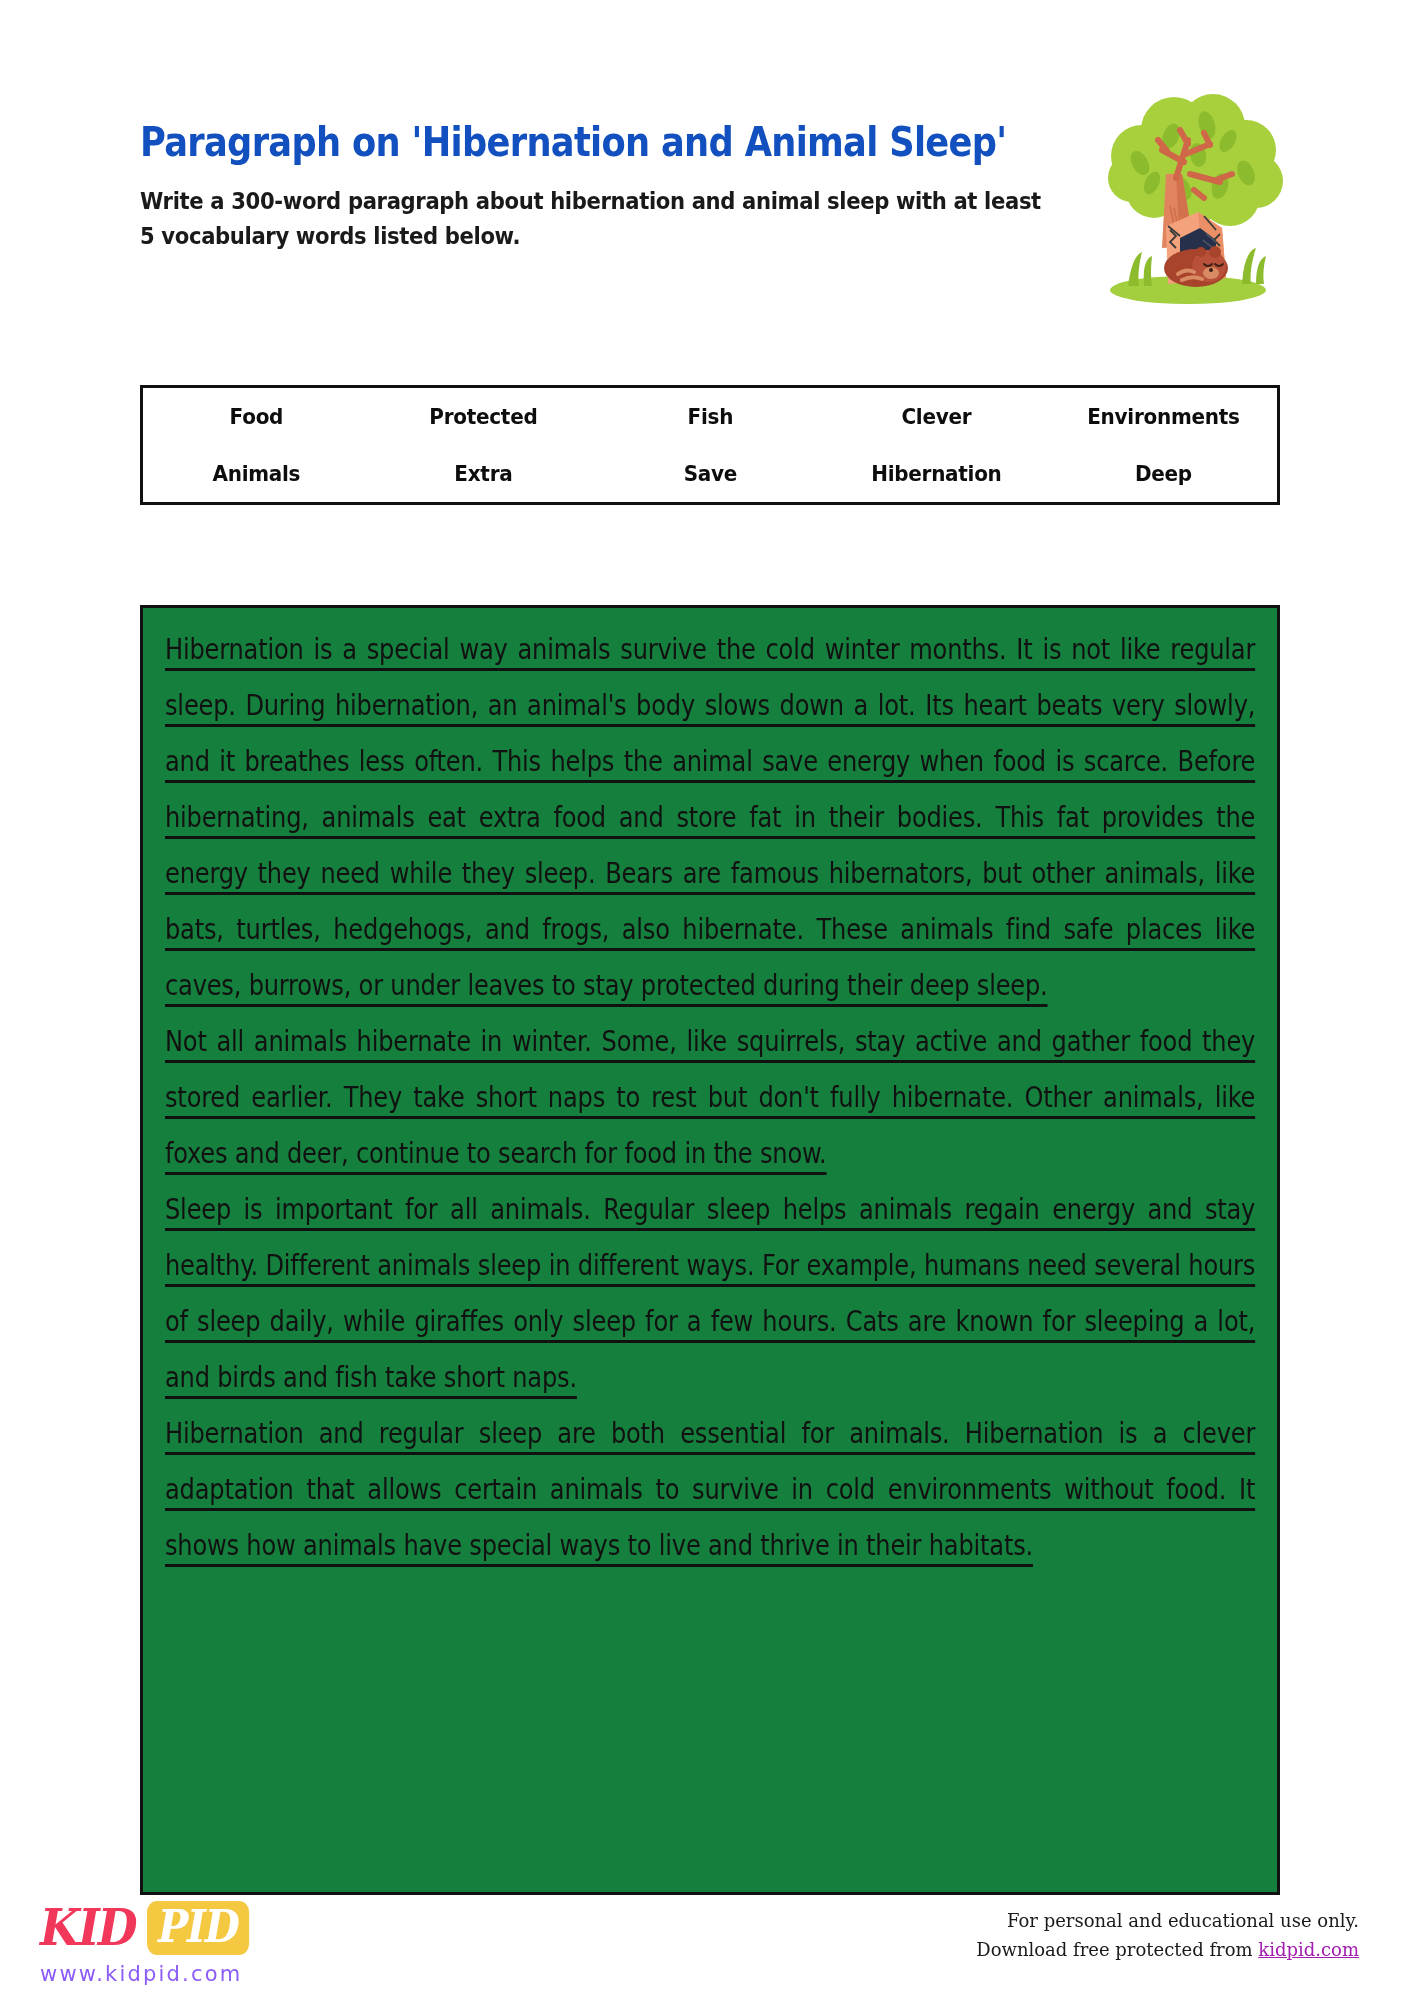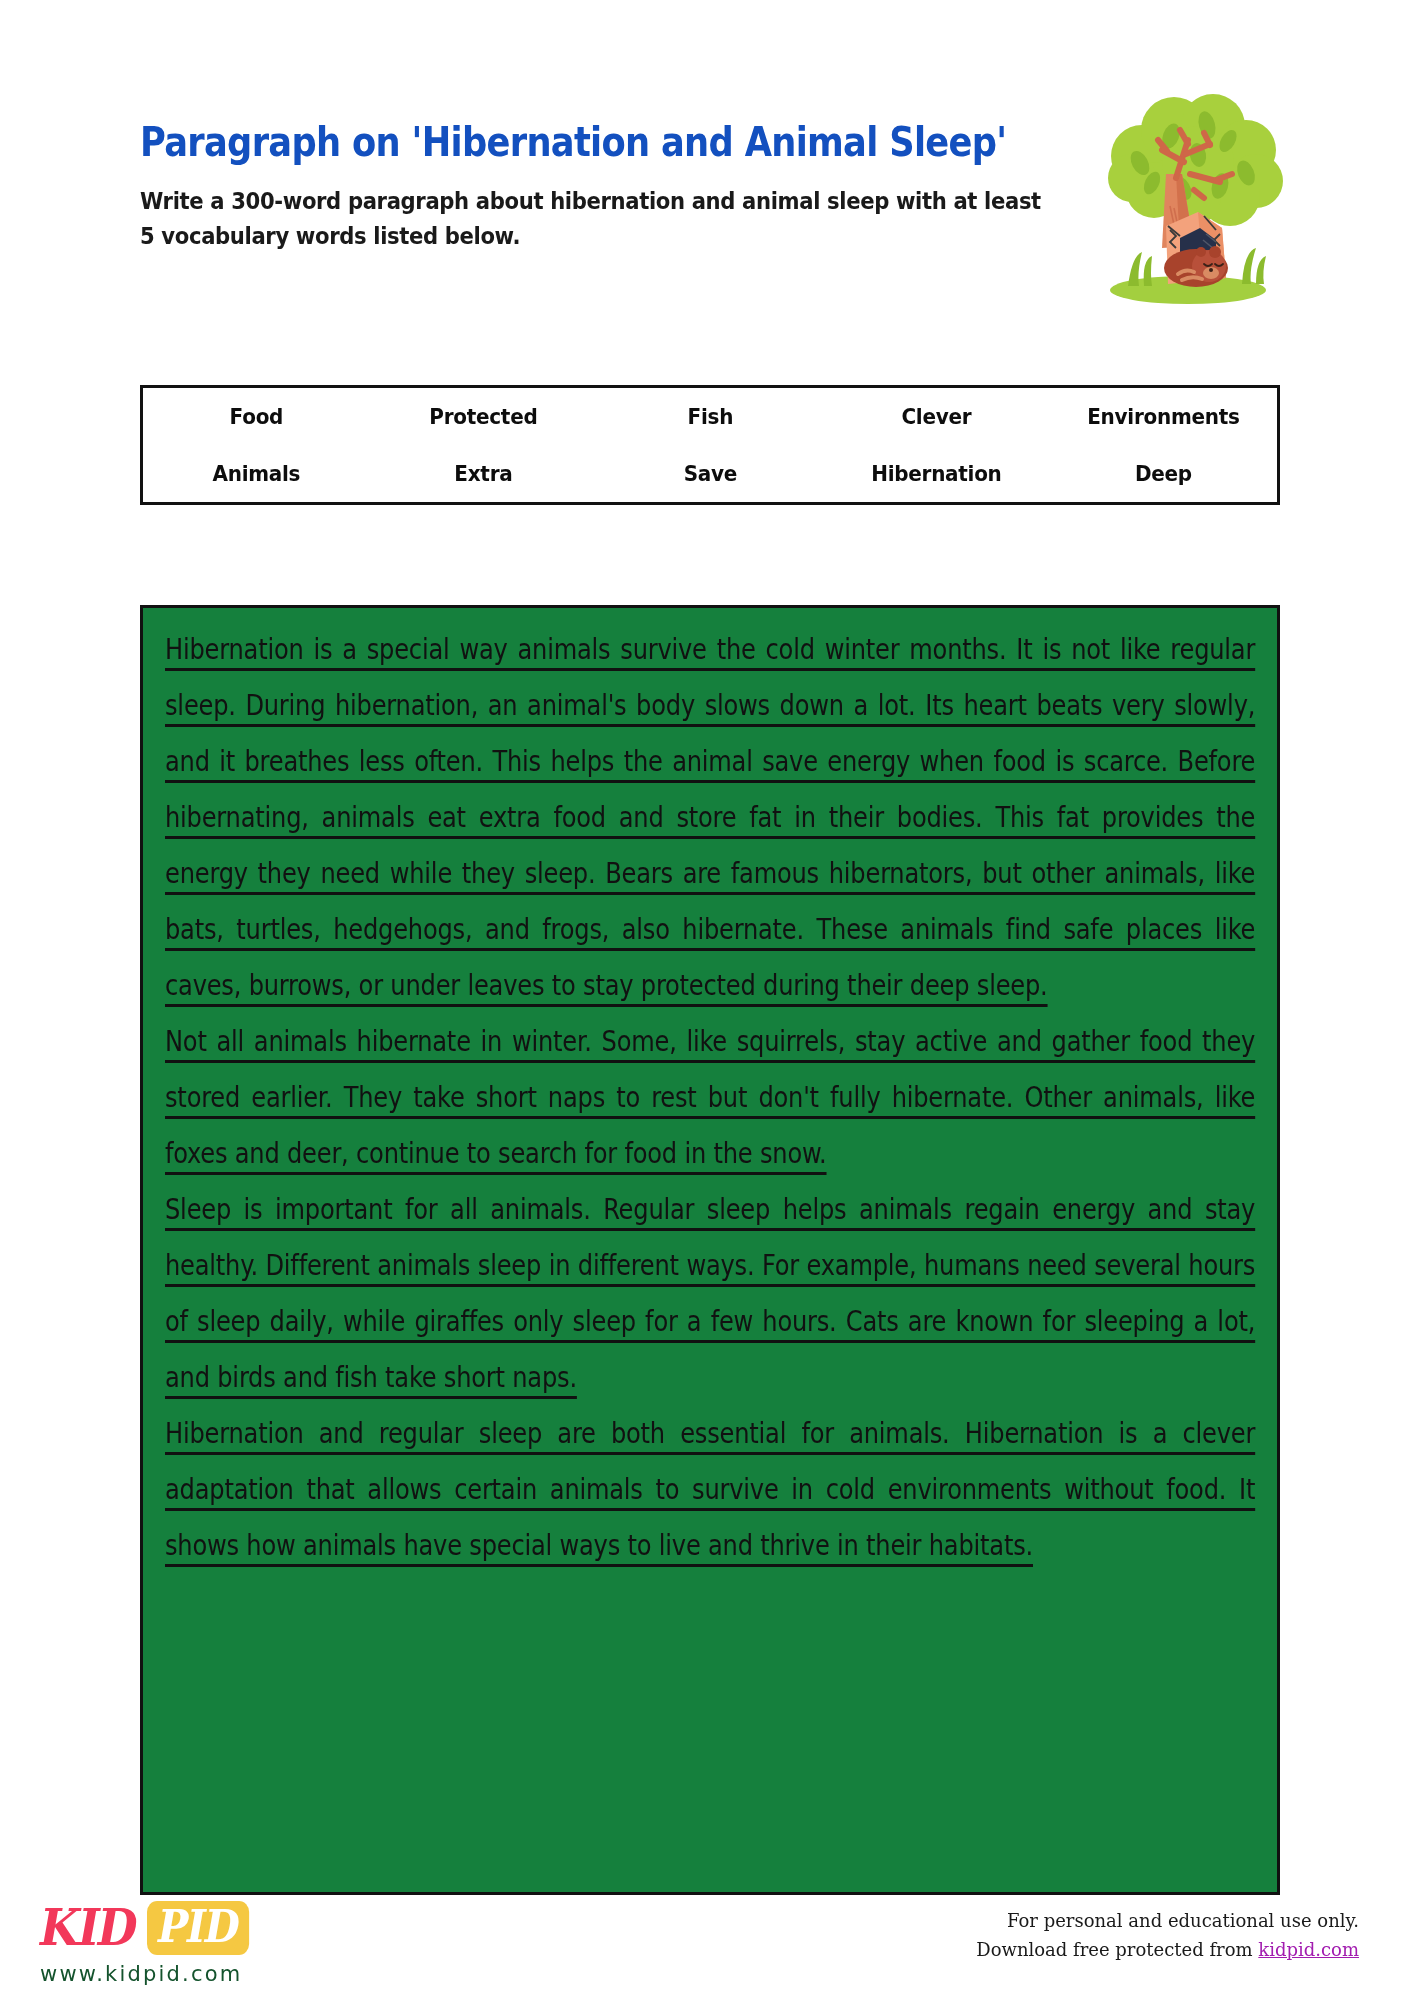--- a/index.html
+++ b/index.html
@@ -184,21 +184,21 @@
     letter-spacing: -1.5px;
     line-height: 1.08;
     transform: scaleX(0.92);
     transform-origin: left center;
   }
 
   .logo-url {
     margin-top: 6px;
     font-family: "DejaVu Sans", sans-serif;
     font-size: 21px;
-    color: #14532d;
+    color: #8b5cf6;
     letter-spacing: 2.2px;
   }
 
   .footer-notes {
     position: absolute;
     right: 55px;
     top: 6px;
     text-align: right;
     font-family: "DejaVu Serif", serif;
     font-size: 18px;

